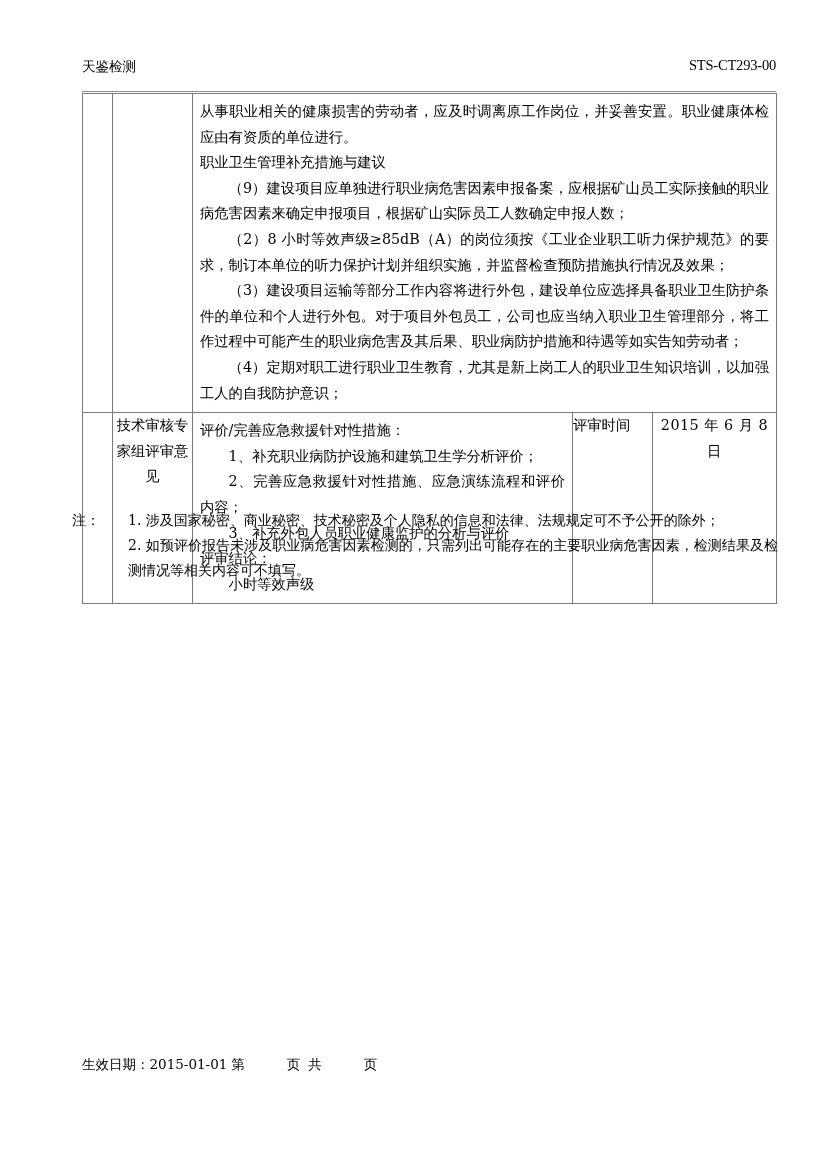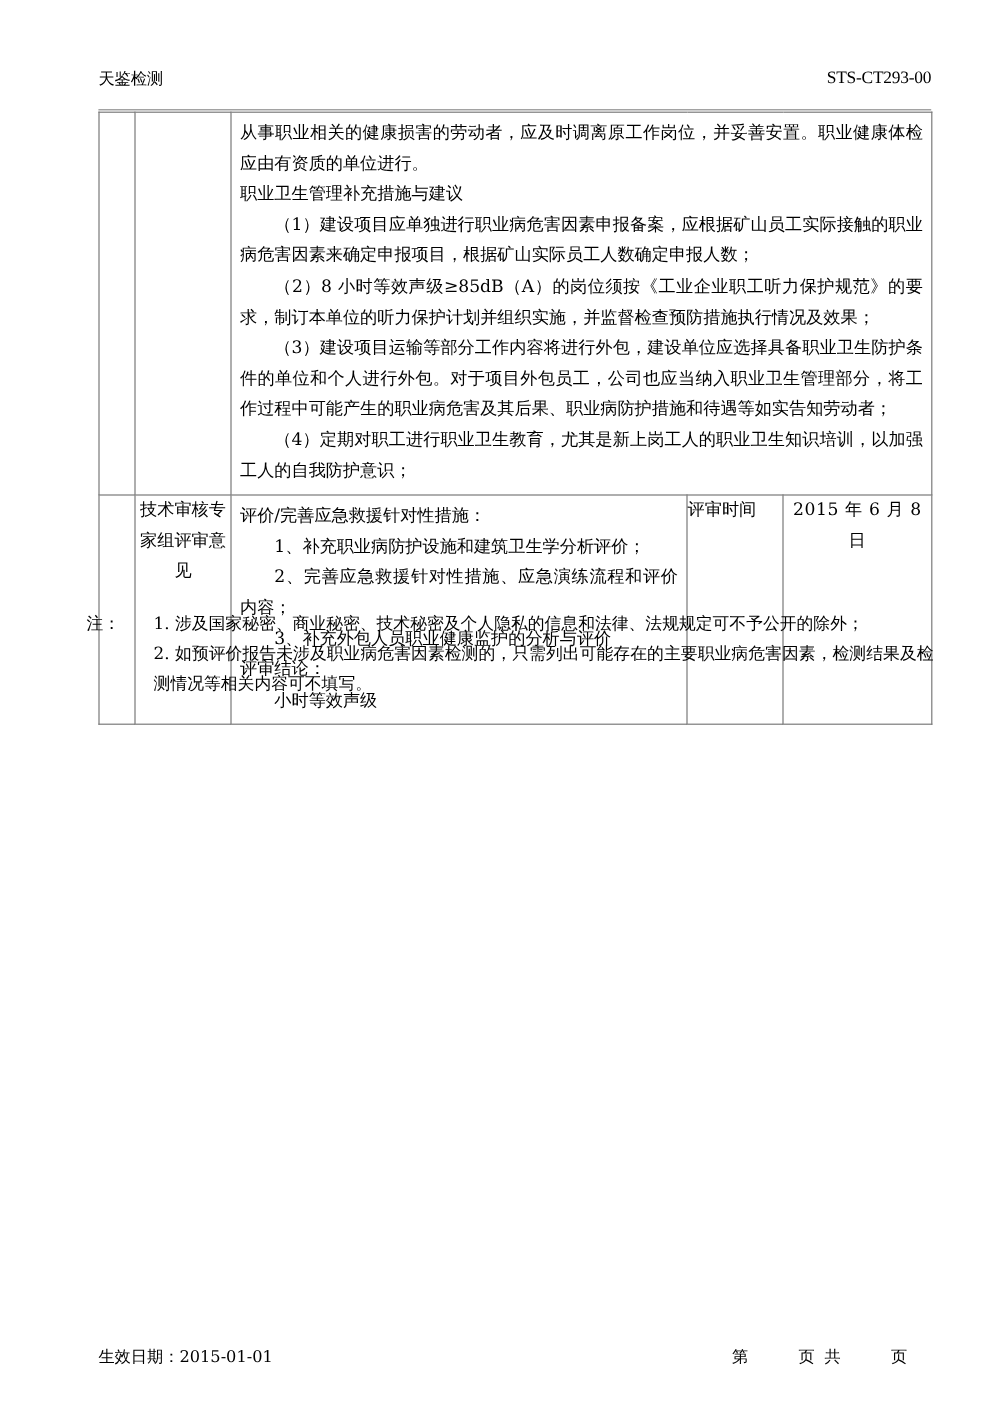--- a/index.html
+++ b/index.html
@@ -119,25 +119,25 @@
     margin: 0;
     text-align: justify;
     text-justify: inter-ideograph;
   }
   .notes-body .note-item.hang { text-indent: 0; }
 
   
   .doc-footer {
     position: absolute;
     left: 82px;
-    top: 1122px;
+    top: 1056px;
     width: 700px;
     display: flex;
     align-items: baseline;
-    justify-content: space-between;
+    justify-content: flex-start;
     font-size: 13.5px;
   }
   .footer-left {
     font-family: "DejaVu Serif", "Liberation Serif", serif;
   }
   .footer-right {
     display: flex;
     align-items: baseline;
     gap: 0;
     padding-right: 22px;
@@ -167,21 +167,21 @@
         <col class="col-e">
     </colgroup>
     <tbody>
       <tr>
         <td></td>
         <td></td>
         <td colspan="3">
           <div class="cell-pad">
             <p class="p">从事职业相关的健康损害的劳动者，应及时调离原工作岗位，并妥善安置。职业健康体检应由有资质的单位进行。</p>
             <p class="p">职业卫生管理补充措施与建议</p>
-            <p class="ind">（1）建设项目应单独进行职业病危害因素申报备案，应根据矿山员工实际接触的职业病危害因素来确定申报项目，根据矿山实际员工人数确定申报人数；</p>
+            <p class="ind">（9）建设项目应单独进行职业病危害因素申报备案，应根据矿山员工实际接触的职业病危害因素来确定申报项目，根据矿山实际员工人数确定申报人数；</p>
             <p class="ind">（2）8 小时等效声级≥85dB（A）的岗位须按《工业企业职工听力保护规范》的要求，制订本单位的听力保护计划并组织实施，并监督检查预防措施执行情况及效果；</p>
             <p class="ind">（3）建设项目运输等部分工作内容将进行外包，建设单位应选择具备职业卫生防护条件的单位和个人进行外包。对于项目外包员工，公司也应当纳入职业卫生管理部分，将工作过程中可能产生的职业病危害及其后果、职业病防护措施和待遇等如实告知劳动者；</p>
             <p class="ind">（4）定期对职工进行职业卫生教育，尤其是新上岗工人的职业卫生知识培训，以加强工人的自我防护意识；</p>
           </div>
         </td>
       </tr>
       <tr>
         <td></td>
         <td class="cell-label">技术审核专家组评审意见</td>
         <td>

